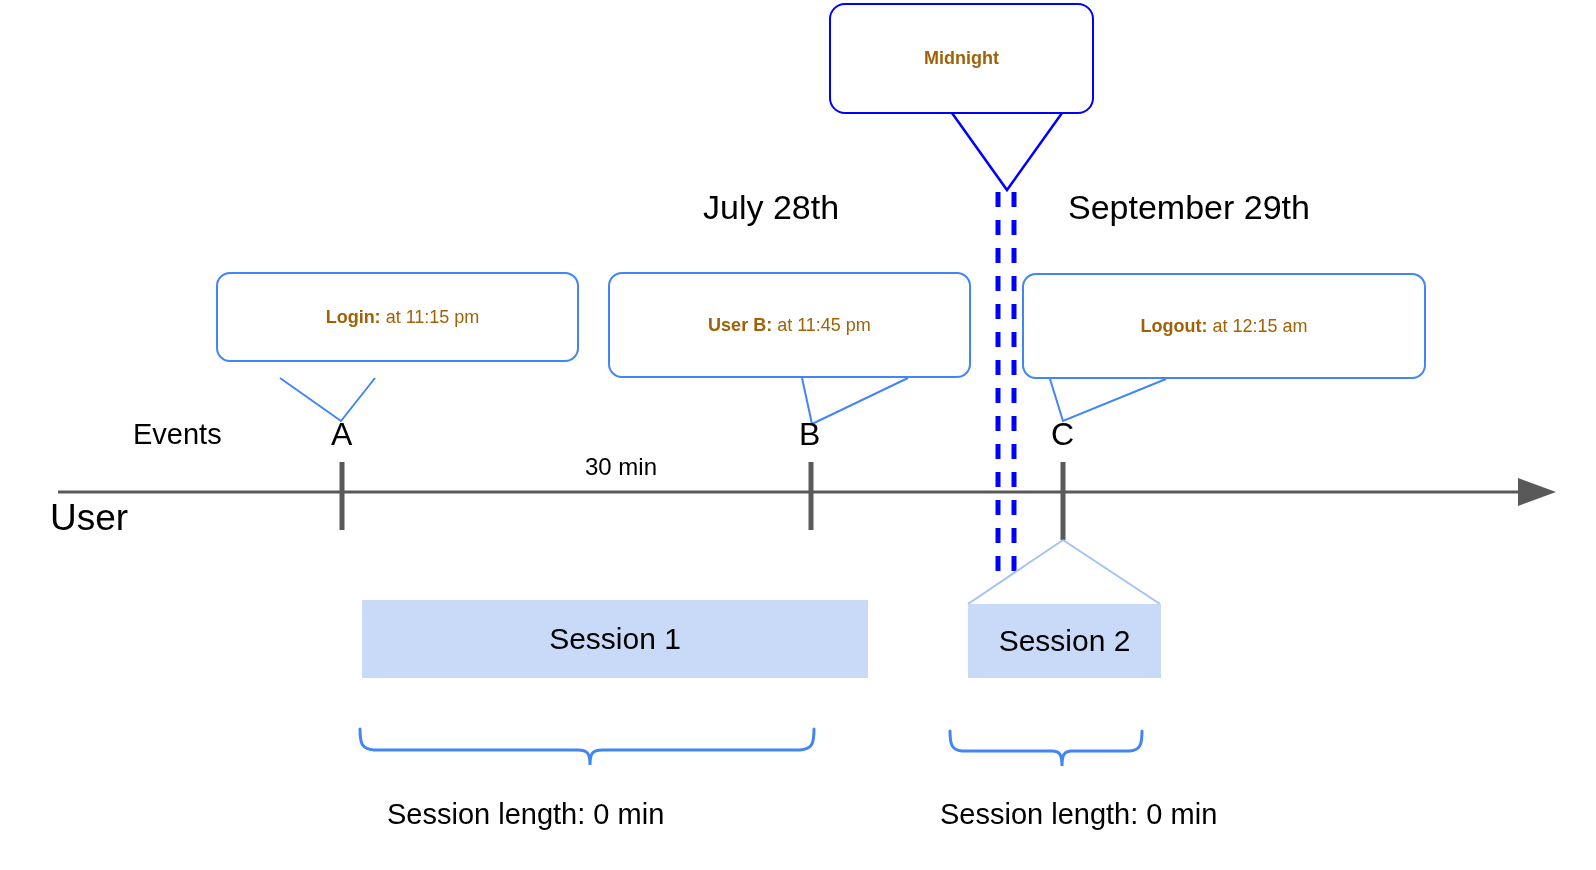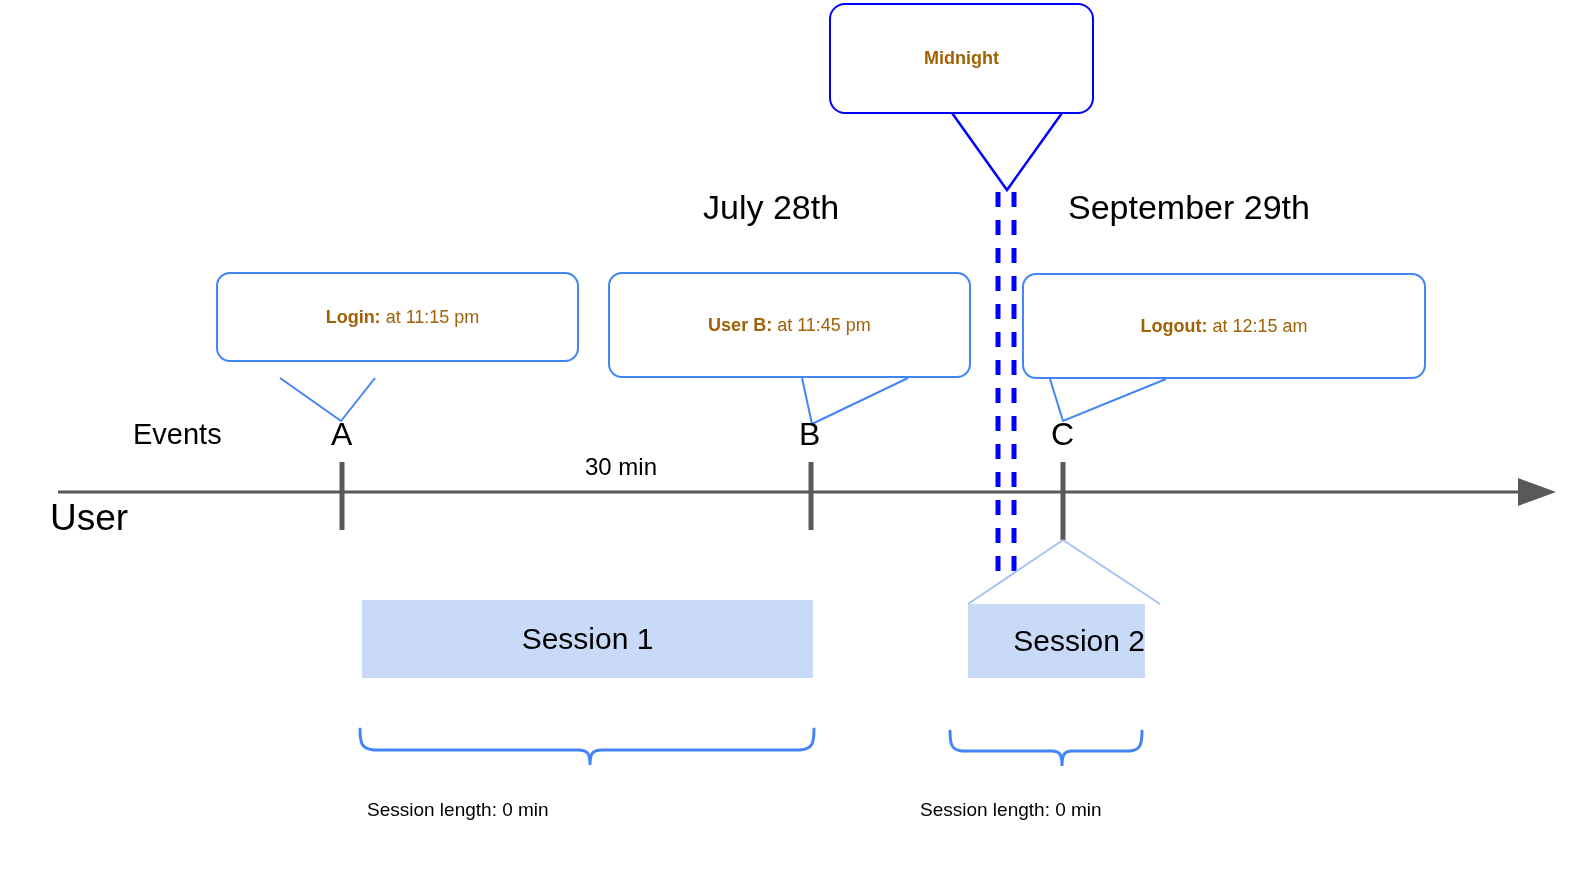--- a/index.html
+++ b/index.html
@@ -54,21 +54,21 @@
   }
   .callout-text b { font-weight: bold; }
 
   
   .events-label { font-size: 29px; }
   .user-label   { font-size: 37px; }
   .point-label  { font-size: 32px; }
   .date-label   { font-size: 34px; margin-top: 24px; }
   .dur-label    { font-size: 24px; }
   .session-text { font-size: 30px; }
-  .sesslen-label{ font-size: 19px; }
+  .sesslen-label{ font-size: 29px; margin-left: 20px; }
 
   
   .session-box {
     position: absolute;
     background: #C9DAF8;
     display: flex;
     align-items: center;
     justify-content: center;
     box-sizing: border-box;
   }
@@ -145,25 +145,25 @@
   <div class="lbl user-label" style="left:50px; top:475px;margin-top:24px;">User</div>
 
   <div class="lbl point-label" style="left:331px; top:418px;">A</div>
 
   <div class="lbl point-label" style="left:799px; top:418px;">B</div>
 
   <div class="lbl point-label" style="left:1051px; top:418px;">C</div>
 
   <div class="lbl dur-label" style="left:557px; top:455px;margin-left:28px;">30 min</div>
 
-  <div class="session-box" style="left:362px; top:600px; width:451px; height:78px;">
+  <div class="session-box" style="left:362px; top:600px; width:506px; height:78px;">
     <span class="session-text">Session 1</span>
   </div>
 
-  <div class="session-box" style="left:968px; top:604px; width:177px; height:74px;justify-content:flex-end;">
+  <div class="session-box" style="left:968px; top:604px; width:193px; height:74px;">
     <span class="session-text">Session 2</span>
   </div>
 
   <div class="lbl sesslen-label" style="left:367px; top:800px;">Session length: 0 min</div>
 
   <div class="lbl sesslen-label" style="left:920px; top:800px;">Session length: 0 min</div>
 
 </div>
 
 </body></html>

